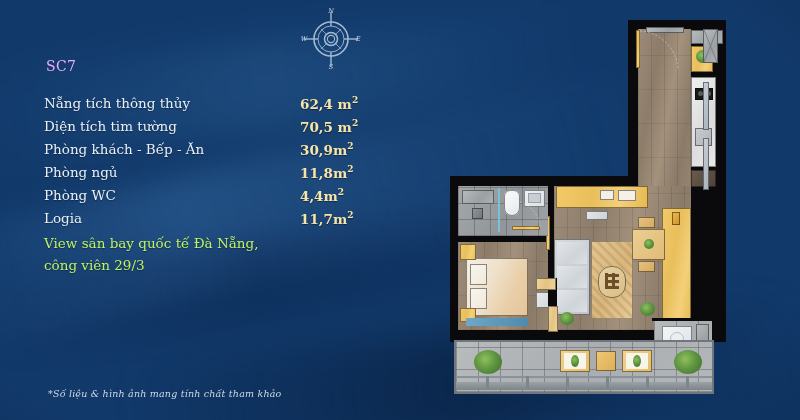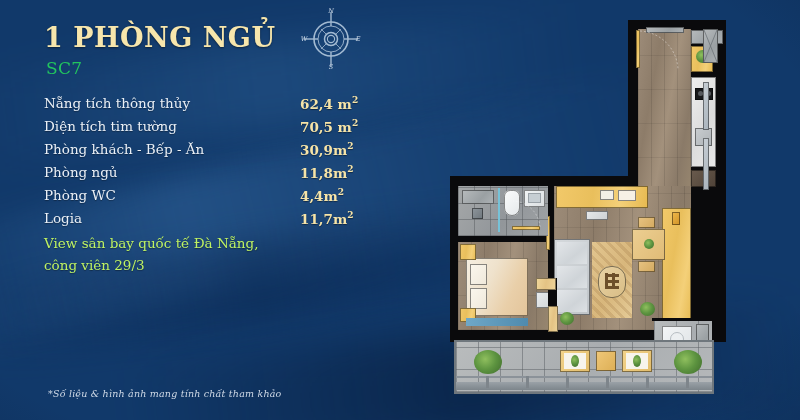--- a/index.html
+++ b/index.html
@@ -41,21 +41,21 @@
     position: absolute; left: 44px; top: 22px;
     font-family: "DejaVu Serif", serif;
     font-weight: bold; font-size: 27px; letter-spacing: 0.5px;
     color: #f7e6ac;
     text-shadow: 0 1px 2px rgba(0,0,0,0.45);
     white-space: nowrap;
   }
   #subtitle {
     position: absolute; left: 46px; top: 58px;
     font-family: "DejaVu Serif", serif;
-    font-size: 17px; color: #22c55e; letter-spacing: 0.3px;
+    font-size: 14px; color: #f0abfc; letter-spacing: 0.3px;
   }
   #spec-table { position: absolute; left: 44px; top: 95px; width: 330px; }
   .row { position: relative; height: 23px; }
   .lbl {
     position: absolute; left: 0; top: 0;
     font-family: "DejaVu Serif", serif;
     font-size: 13.5px; color: #eaf0f7; white-space: nowrap;
     text-shadow: 0 1px 1px rgba(0,0,0,0.35);
   }
   .val {
@@ -129,21 +129,20 @@
 <body>
 
 <div id="stage">
 
   <div class="streak s1"></div>
   <div class="streak s3"></div>
   <div class="streak s2"></div>
   <div class="streak s4"></div>
   <div class="vig"></div>
 
-  <div id="title">1 PHÒNG NGỦ</div>
   <div id="subtitle">SC7</div>
 
   <div id="spec-table">
 
     <div class="row">
       <span class="lbl">Nẵng tích thông thủy</span>
       <span class="val"><span>62,4 m</span><sup class="sup">2</sup></span>
     </div>
 
     <div class="row">

